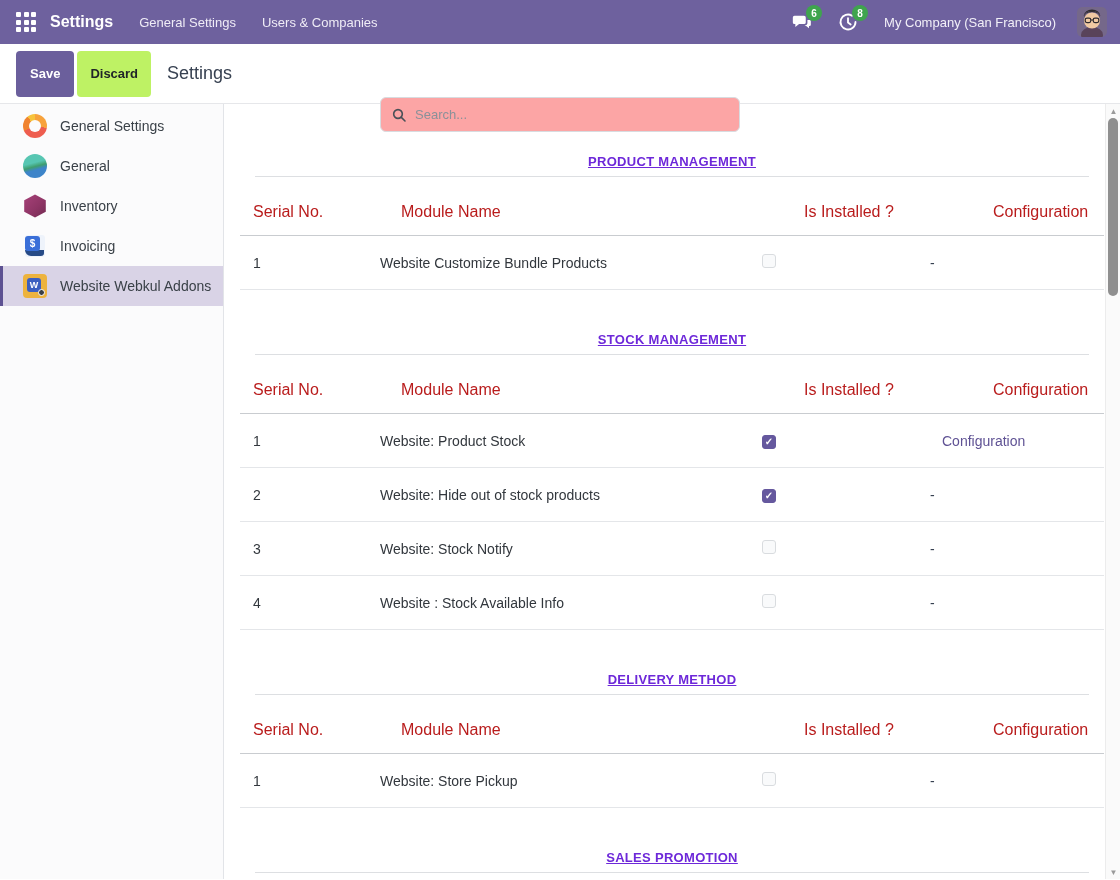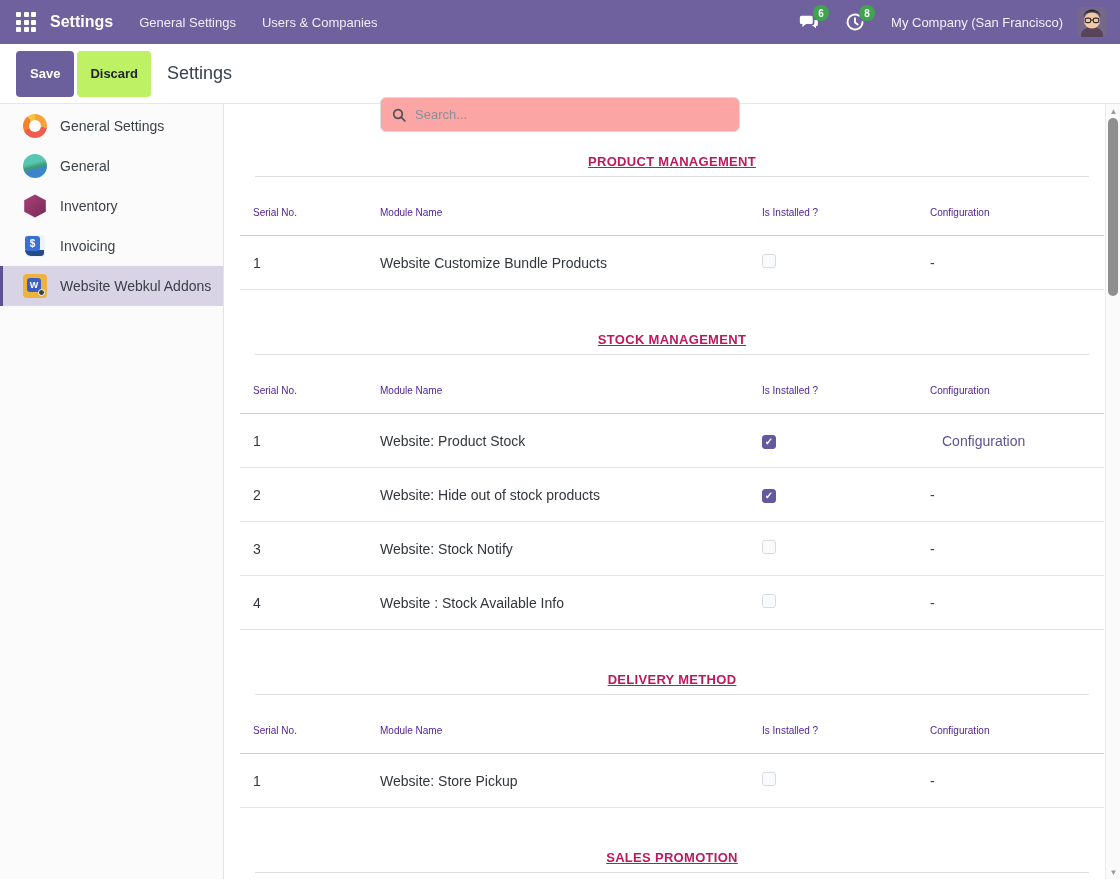--- a/index.html
+++ b/index.html
@@ -13,21 +13,21 @@
     grid-template-columns:repeat(3,5px); grid-template-rows:repeat(3,5px);
     gap:2.5px; cursor:pointer; }
   .grid-icon span { background:#fff; border-radius:1px; }
   .app-title { font-size:16px; font-weight:700; margin-left:14px; cursor:pointer; }
   .nav-menu { font-size:13px; color:#efecf6; margin-left:26px; cursor:pointer; }
   .topbar-right { margin-left:auto; display:flex; align-items:center; }
   .icon-wrap { position:relative; margin-right:26px; cursor:pointer; display:flex; }
   .badge { position:absolute; top:-7px; right:-10px; min-width:16px; height:16px;
     background:#3fa44e; border-radius:8px; color:#fff; font-size:10px; font-weight:700;
     display:flex; align-items:center; justify-content:center; padding:0 4px; }
-  .company-name { font-size:13px; color:#f2f0f8; margin-right:14px; cursor:pointer; }
+  .company-name { font-size:13px; color:#f2f0f8; margin-right:21px; cursor:pointer; }
   .avatar { width:30px; height:30px; border-radius:5px; overflow:hidden; cursor:pointer; flex:0 0 auto; }
 
   
   .toolbar { height:60px; border-bottom:1px solid #e6e7ea; display:flex;
     align-items:center; padding:0 16px; position:relative; background:#fff; }
   .btn { height:46px; border:none; border-radius:4px; font-size:13px; font-weight:600;
     cursor:pointer; font-family:inherit; }
   .btn-save { background:#6b5f9c; color:#fff; padding:0 14px; }
   .btn-discard { background:#bef264; color:#212529; padding:0 13px; margin-left:3px; }
   .page-title { font-size:18px; color:#374151; margin-left:16px; }
@@ -67,28 +67,28 @@
     background:#274a86; border-radius:0 0 3px 6px; }
   .ico-wk { background:#edb33e; border-radius:4px; }
   .ico-wk .w { position:absolute; left:4px; top:4px; width:14px; height:14px;
     background:#3b5fc0; border-radius:3px; color:#fff; font-size:9px; font-weight:700;
     display:flex; align-items:center; justify-content:center; }
   .ico-wk .dot { position:absolute; right:2px; bottom:2px; width:7px; height:7px;
     background:#3a3f45; border:1.5px solid #fff; border-radius:50%; }
 
   
   .content { flex:1; padding:0 16px; overflow:hidden; }
-  .section-title { text-align:center; font-size:13px; font-weight:700; color:#be185d;
+  .section-title { text-align:center; font-size:13px; font-weight:700; color:#6d28d9;
     text-decoration:underline; letter-spacing:.3px; margin-top:42px; line-height:16px; }
   .section:first-child .section-title { margin-top:50px; }
   .section hr { border:none; border-top:1px solid #dddfe2; margin:6px 15px 0 15px; }
   .thead, .trow { display:grid; grid-template-columns:127px 382px 168px 1fr;
     padding-left:13px; align-items:center; }
   .thead { height:47px; margin-top:12px; border-bottom:1px solid #c9ccd0;
-    font-size:10px; font-weight:500; color:#4c1d95; }
+    font-size:16px; font-weight:500; color:#b91c1c;gap:21px; }
   .trow { height:54px; border-bottom:1px solid #e4e6e9; font-size:14px; color:#32373d; }
   .cb { width:14px; height:14px; border-radius:3px; background:#f9fafb;
     border:1px solid #d9dcdf; display:inline-flex; align-items:center;
     justify-content:center; cursor:pointer; }
   .cb.checked { background:#65589e; border-color:#65589e; color:#fff; font-size:10px; }
   .cb.checked::after { content:"✓"; font-weight:700; }
   .cfg { color:#374151; }
   .cfg.link { color:#5f5294; cursor:pointer; margin-left:12px; font-weight:500; }
 
   

